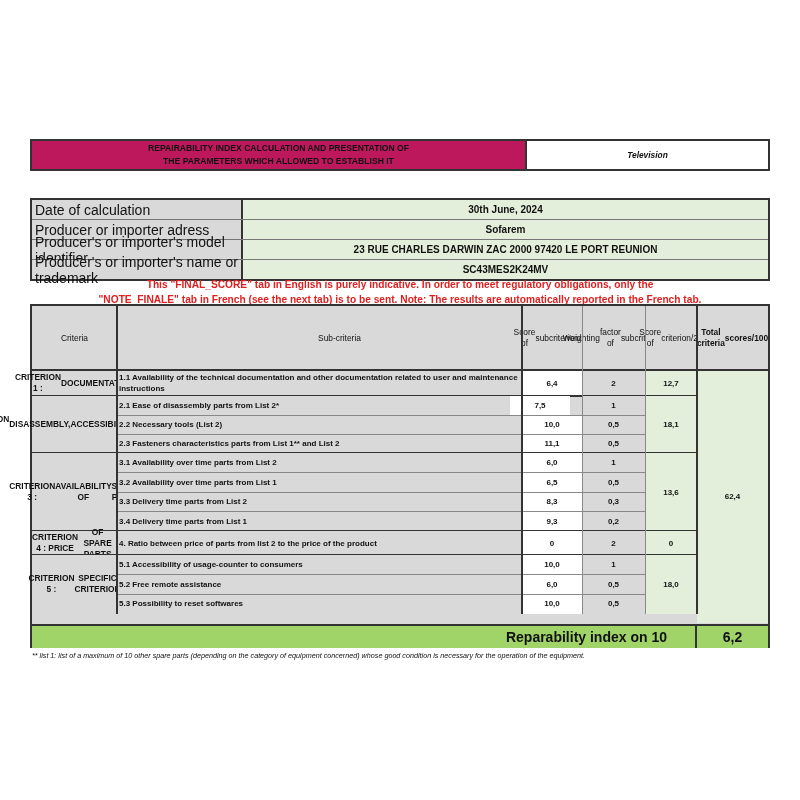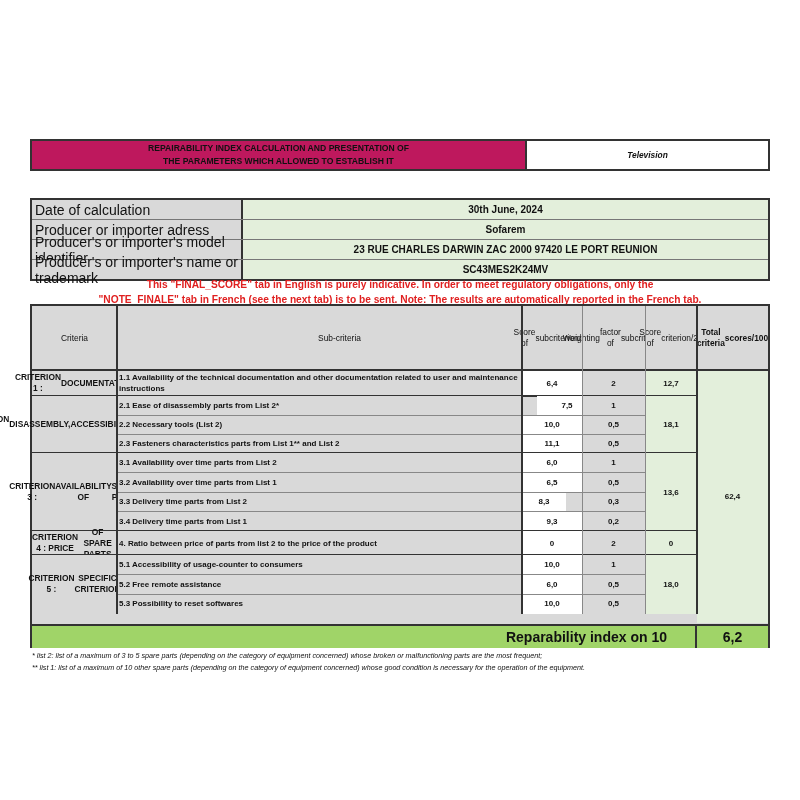--- a/index.html
+++ b/index.html
@@ -134,21 +134,21 @@
         <br>
         <span>DISASSEMBLY,</span>
         <br>
         <span>ACCESSIBILITY,</span>
         <br>
         <span>TOOLS, FASTENERS</span>
       </div>
       <div class="cell grey sub" style="left: 85px; top: 90px; width: 405px; height: 19px;">
         <span>2.1 Ease of disassembly parts from List 2*</span>
       </div>
-      <div class="cell white c b" style="left: 505px; top: 90px; width: 60px; height: 19px;">
+      <div class="cell white c b" style="left: 478px; top: 90px; width: 60px; height: 19px;">
         <span>7,5</span>
       </div>
       <div class="cell grey c b" style="left: 550px; top: 90px; width: 63px; height: 19px;">
         <span>1</span>
       </div>
       <div class="cell grey sub" style="left: 85px; top: 109px; width: 405px; height: 19px;">
         <span>2.2 Necessary tools (List 2)</span>
       </div>
       <div class="cell white c b" style="left: 490px; top: 109px; width: 60px; height: 19px;">
         <span>10,0</span>
@@ -193,21 +193,21 @@
       <div class="cell white c b" style="left: 490px; top: 166.5px; width: 60px; height: 19.5px;">
         <span>6,5</span>
       </div>
       <div class="cell grey c b" style="left: 550px; top: 166.5px; width: 63px; height: 19.5px;">
         <span>0,5</span>
       </div>
       <div style="position: absolute; background: rgb(136, 136, 136); left: 85px; top: 166px; width: 528px; height: 1px;"></div>
       <div class="cell grey sub" style="left: 85px; top: 186px; width: 405px; height: 19.5px;">
         <span>3.3 Delivery time parts from List 2</span>
       </div>
-      <div class="cell white c b" style="left: 490px; top: 186px; width: 44px; height: 19.5px;">
+      <div class="cell white c b" style="left: 490px; top: 186px; width: 60px; height: 19.5px;">
         <span>8,3</span>
       </div>
       <div class="cell grey c b" style="left: 550px; top: 186px; width: 63px; height: 19.5px;">
         <span>0,3</span>
       </div>
       <div style="position: absolute; background: rgb(136, 136, 136); left: 85px; top: 185.5px; width: 528px; height: 1px;"></div>
       <div class="cell grey sub" style="left: 85px; top: 205.5px; width: 405px; height: 19.5px; text-align: right;">
         <span>3.4 Delivery time parts from List 1</span>
       </div>
       <div class="cell white c b" style="left: 490px; top: 205.5px; width: 60px; height: 19.5px;">
@@ -286,15 +286,14 @@
       <div style="position: absolute; background: rgb(136, 136, 136); left: 612.5px; top: 0px; width: 1px; height: 307.5px;"></div>
       <div style="position: absolute; background: rgb(51, 51, 51); left: 664px; top: 0px; width: 2px; height: 307.5px;"></div>
     </div>
   <div id="final">
     <div class="lab">Reparability index on 10</div>
     <div class="val">6,2</div>
   </div>
 </div>
 
 <div id="foot" class="abs">
-  <div>* list 2: list of a maximum of 3 to 5 spare parts (depending on the category of equipment concerned) whose broken or malfunctioning parts are the most frequent;</div>
   <div>** list 1: list of a maximum of 10 other spare parts (depending on the category of equipment concerned) whose good condition is necessary for the operation of the equipment.</div>
 </div>
 
 </body></html>

